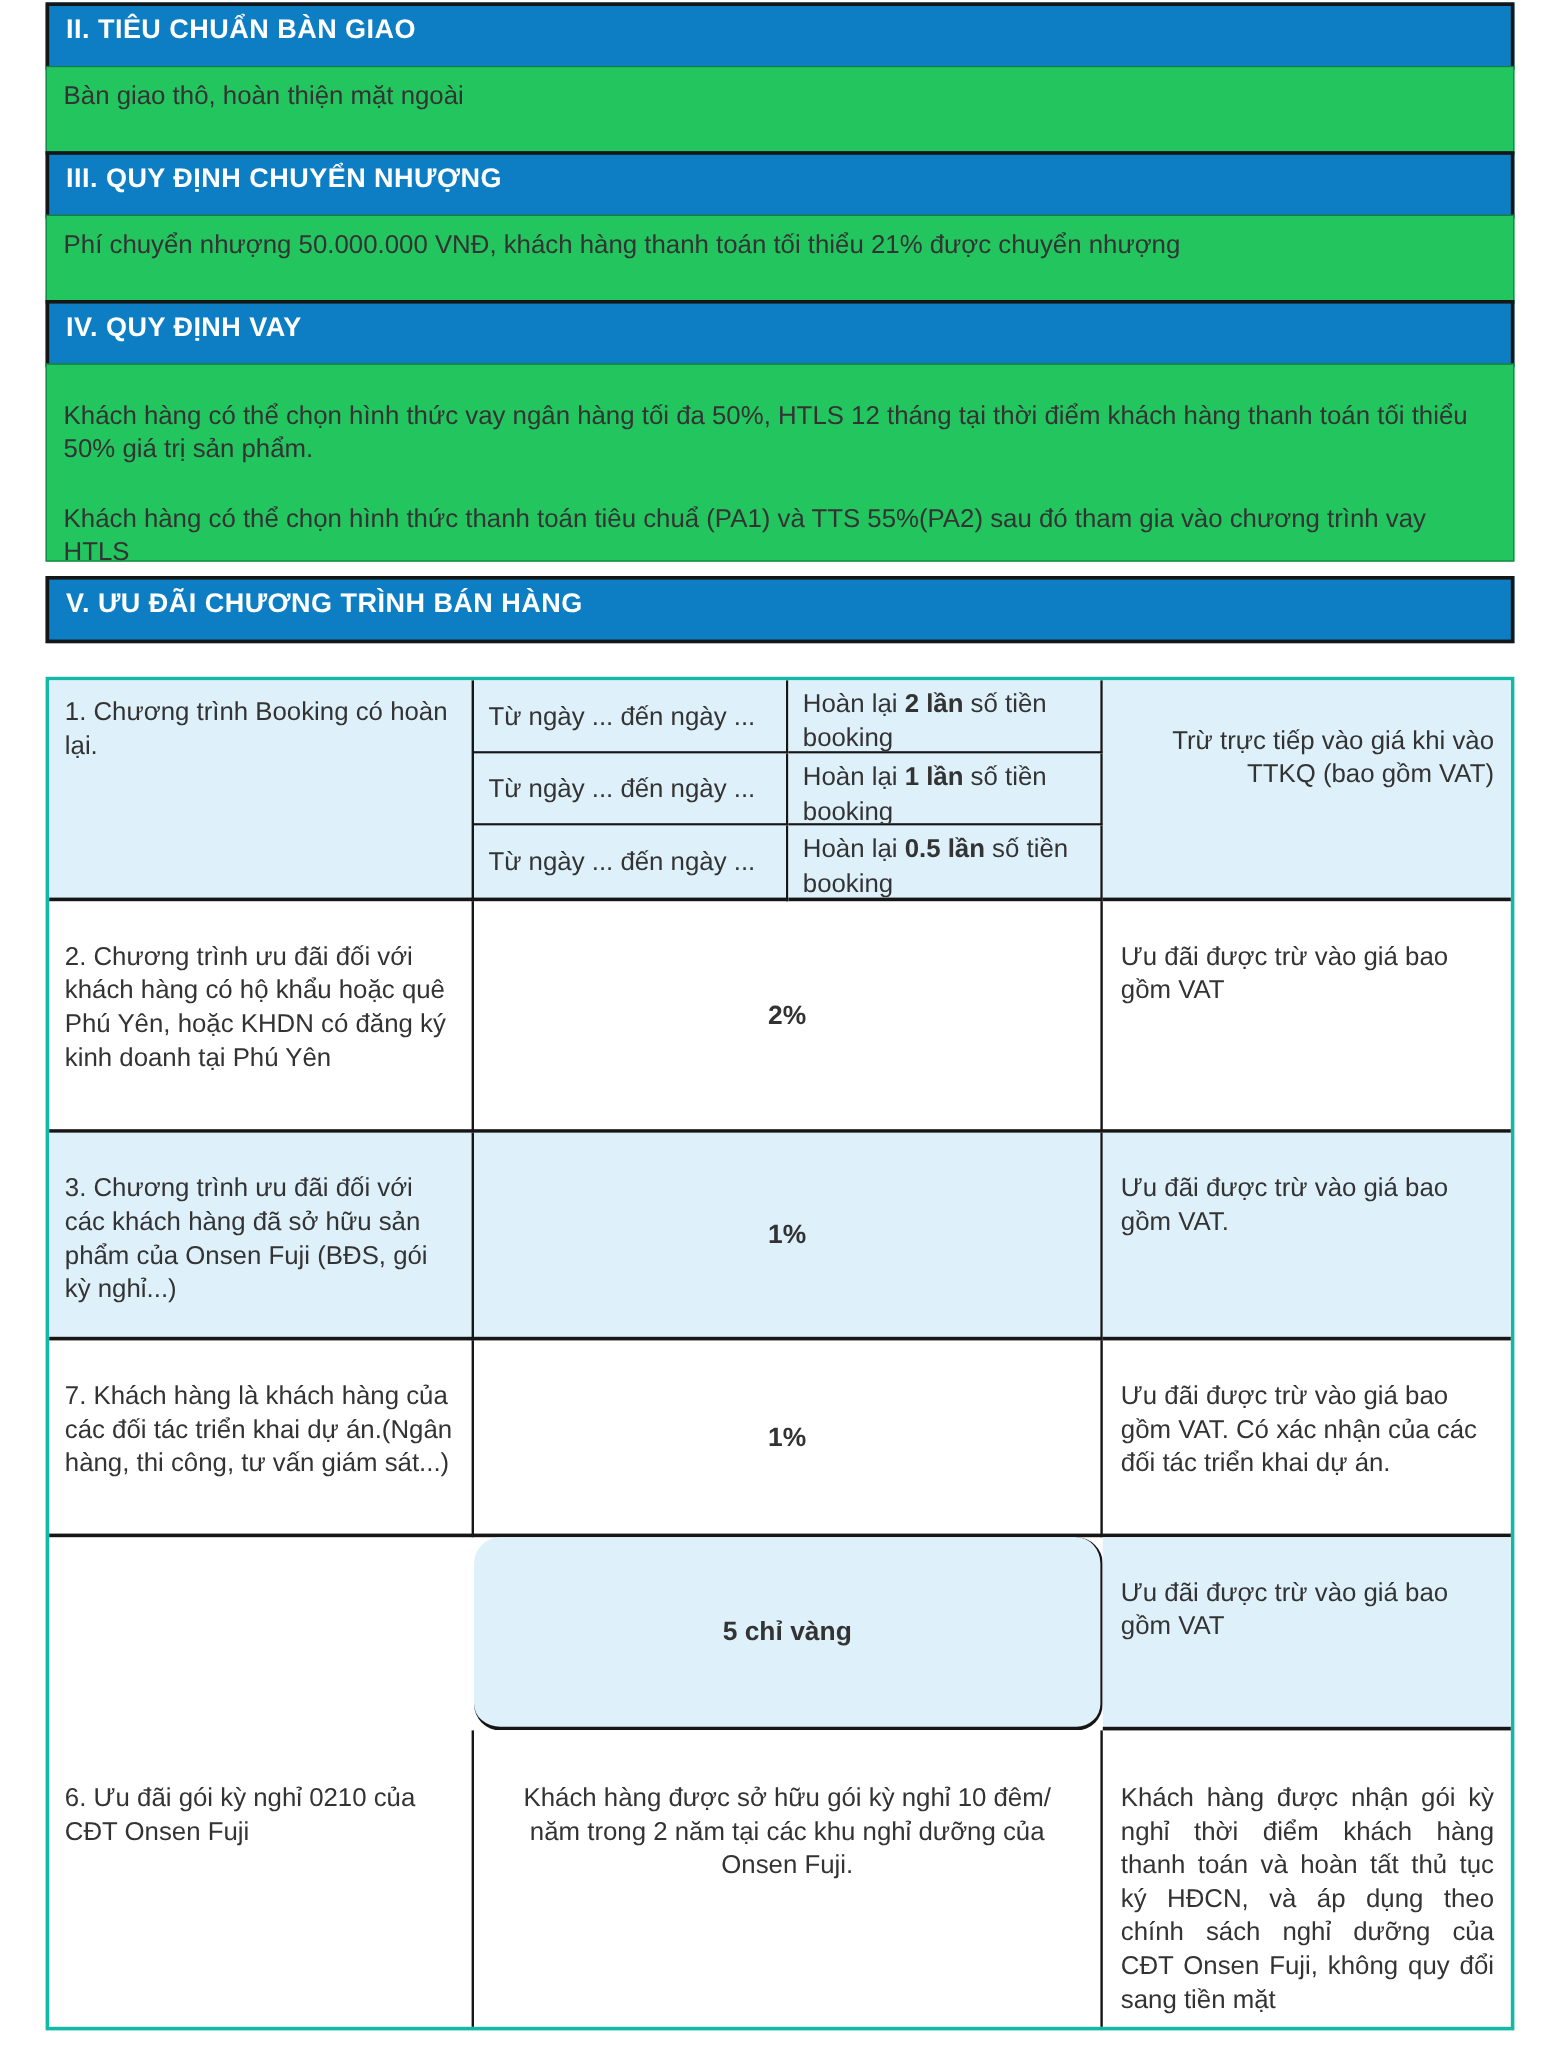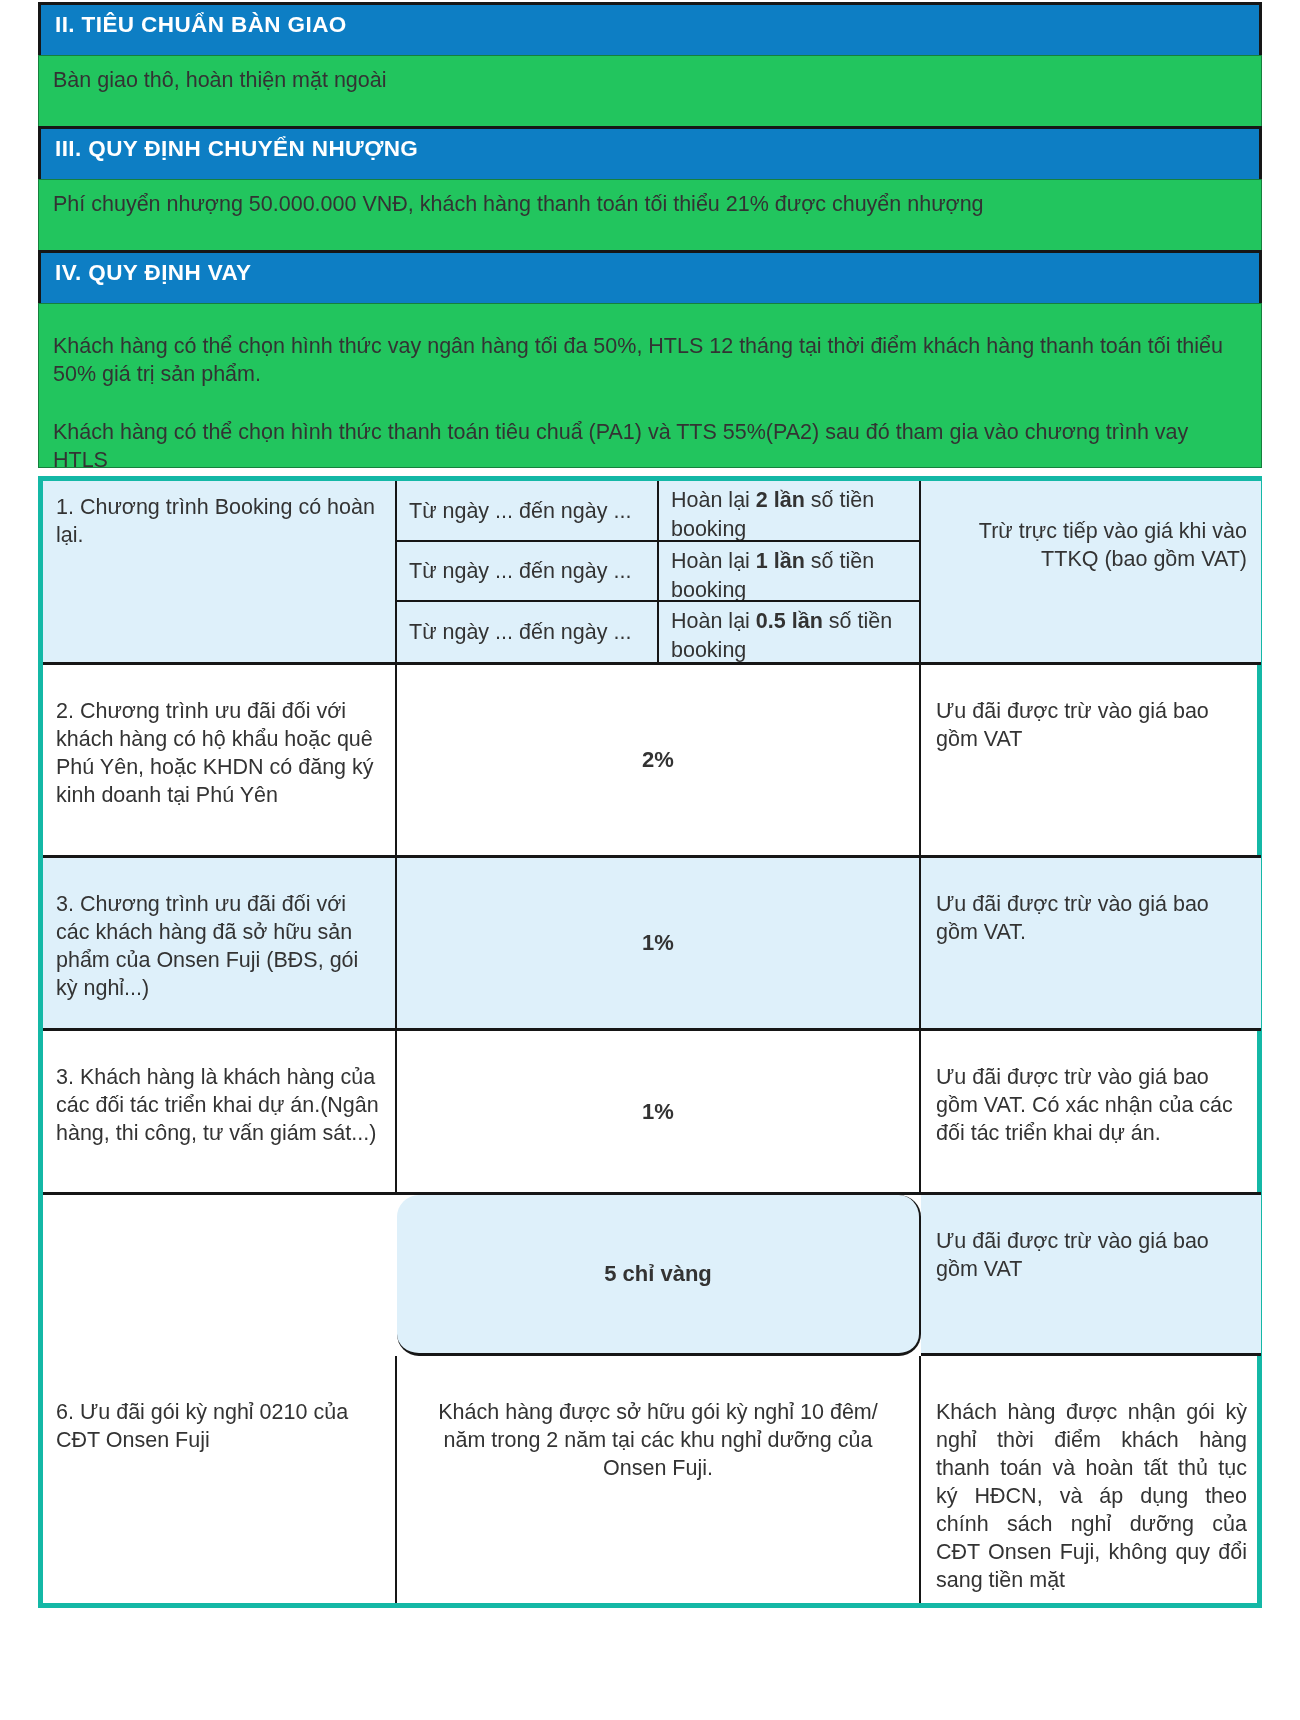--- a/index.html
+++ b/index.html
@@ -34,22 +34,22 @@
     font-size:21.5px;
     line-height:28px;
     padding:10px 14px 8px 14px;
   }
   .box.h74{height:74px;}
   .box.h200{height:165px;padding-top:28px;}
   .box p{margin:0;}
   .box.h200 p + p{margin-top:30px;}
   
   .tbl{
-    margin-top:8px;
-    border:5px solid #14b8a6;
+    margin-top:28px;
+    border:3px solid #14b8a6;
     box-sizing:border-box;
     display:grid;
     grid-template-columns:354px 262px 262px 340px;
     grid-template-rows:61px 60px 63px 193px 173px 164px 161px 247px;
     font-size:21.5px;
     line-height:28px;
     background:#ffffff;
   }
   .cell{box-sizing:border-box;overflow:hidden;}
   .lb{background:#def0fa;}
@@ -102,20 +102,23 @@
   </div>
 
   <div class="bar">
     <span>IV. QUY ĐỊNH VAY</span>
   </div>
   <div class="box h200">
     <p>Khách hàng có thể chọn hình thức vay ngân hàng tối đa 50%, HTLS 12 tháng tại thời điểm khách hàng thanh toán tối thiểu 50% giá trị sản phẩm.</p>
     <p>Khách hàng có thể chọn hình thức thanh toán tiêu chuẩ (PA1) và TTS 55%(PA2) sau đó tham gia vào chương trình vay HTLS</p>
   </div>
 
+  <div class="bar gap-above">
+    <span>V. ƯU ĐÃI CHƯƠNG TRÌNH BÁN HÀNG</span>
+  </div>
 
   <div class="tbl">
 
     <div class="cell lb br2 bb3 prog top12 a-p1">1. Chương trình Booking có hoàn lại.</div>
 
     <div class="cell lb br2 bb2 period a-s1a">Từ ngày ... đến ngày ...</div>
     <div class="cell lb br2 bb2 refund a-s1b"><span>Hoàn lại </span><span class="bold">2 lần</span><span> số tiền booking</span></div>
 
     <div class="cell lb br2 bb2 period a-s2a">Từ ngày ... đến ngày ...</div>
     <div class="cell lb br2 bb2 refund a-s2b"><span>Hoàn lại </span><span class="bold">1 lần</span><span> số tiền booking</span></div>
@@ -126,21 +129,21 @@
     <div class="cell lb bb3 note top36 a-n1">Trừ trực tiếp vào giá khi vào TTKQ (bao gồm VAT)</div>
 
     <div class="cell br2 bb3 prog a-p2">2. Chương trình ưu đãi đối với khách hàng có hộ khẩu hoặc quê Phú Yên, hoặc KHDN có đăng ký kinh doanh tại Phú Yên</div>
     <div class="cell br2 bb3 value a-v2">2%</div>
     <div class="cell bb3 note a-n2">Ưu đãi được trừ vào giá bao gồm VAT</div>
 
     <div class="cell lb br2 bb3 prog a-p3">3. Chương trình ưu đãi đối với các khách hàng đã sở hữu sản phẩm của Onsen Fuji (BĐS, gói kỳ nghỉ...)</div>
     <div class="cell lb br2 bb3 value a-v3">1%</div>
     <div class="cell lb bb3 note a-n3">Ưu đãi được trừ vào giá bao gồm VAT.</div>
 
-    <div class="cell br2 bb3 prog a-p4">3. Khách hàng là khách hàng của các đối tác triển khai dự án.(Ngân hàng, thi công, tư vấn giám sát...)</div>
+    <div class="cell br2 bb3 prog a-p4">7. Khách hàng là khách hàng của các đối tác triển khai dự án.(Ngân hàng, thi công, tư vấn giám sát...)</div>
     <div class="cell br2 bb3 value a-v4">1%</div>
     <div class="cell bb3 note a-n4">Ưu đãi được trừ vào giá bao gồm VAT. Có xác nhận của các đối tác triển khai dự án.</div>
 
     <div class="cell lb br2 bb3 value a-v5">5 chỉ vàng</div>
     <div class="cell lb bb3 note a-n5">Ưu đãi được trừ vào giá bao gồm VAT</div>
 
     <div class="cell br2 prog row6-pad a-p6">6. Ưu đãi gói kỳ nghỉ 0210 của CĐT Onsen Fuji</div>
     <div class="cell br2 center-text a-v6">Khách hàng được sở hữu gói kỳ nghỉ 10 đêm/ năm trong 2 năm tại các khu nghỉ dưỡng của Onsen Fuji.</div>
     <div class="cell note row6-pad justify-text a-n6">Khách hàng được nhận gói kỳ nghỉ thời điểm khách hàng thanh toán và hoàn tất thủ tục ký HĐCN, và áp dụng theo chính sách nghỉ dưỡng của CĐT Onsen Fuji, không quy đổi sang tiền mặt</div>
 

